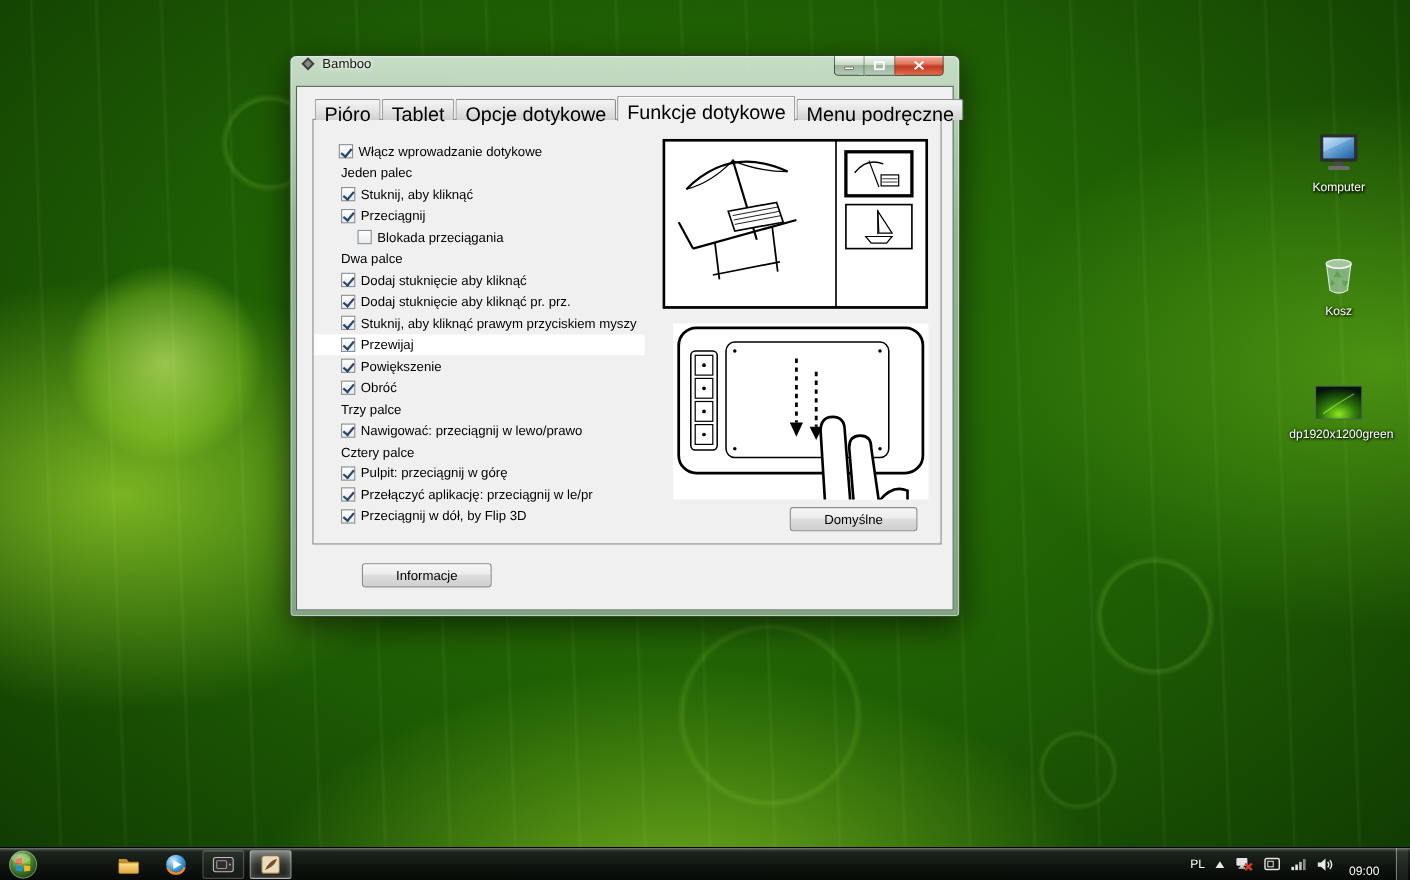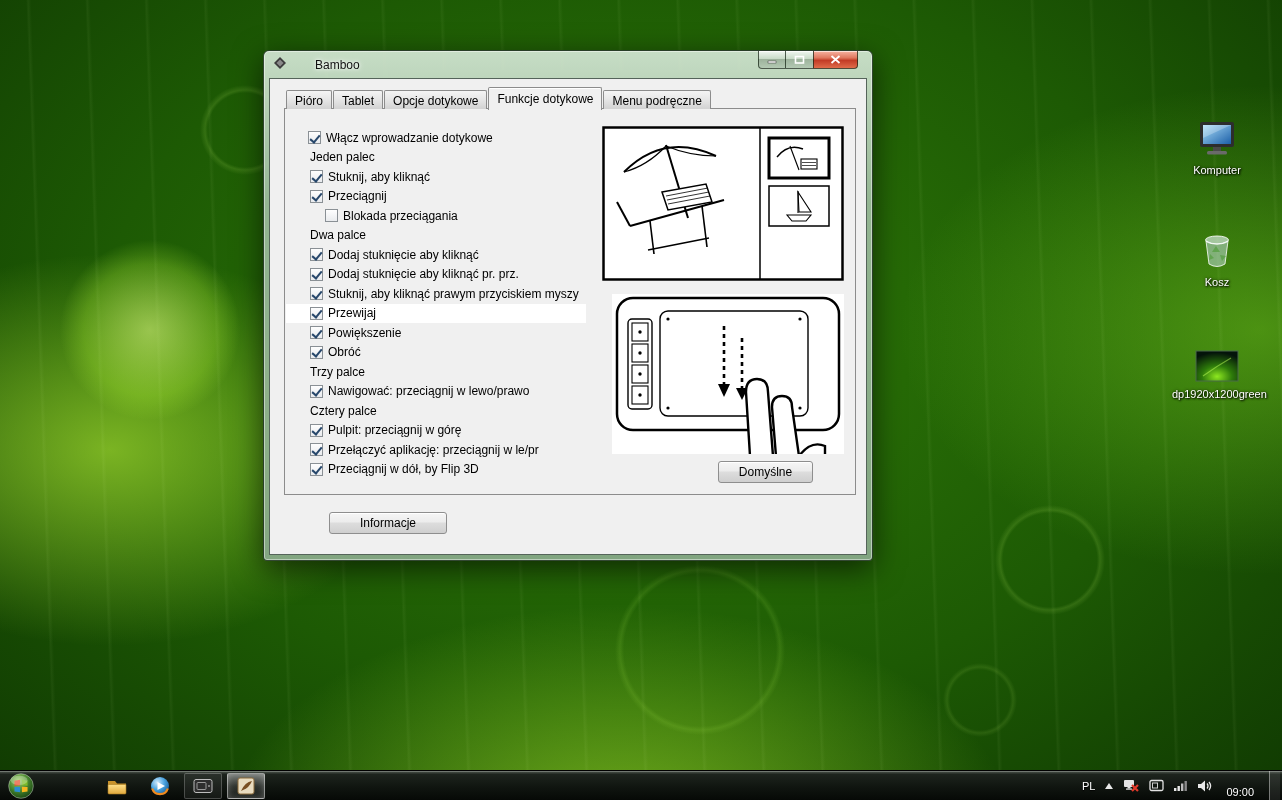--- a/index.html
+++ b/index.html
@@ -24,35 +24,35 @@
   }
   
   .dicon{position:absolute;left:1172px;width:90px;text-align:center;}
   .dicon .glyph{display:inline-block;}
   .dlabel{display:block;margin-top:2px;font-size:11px;color:#fff;text-shadow:1px 1px 2px #000,0 0 3px rgba(0,0,0,.8);white-space:nowrap;}
   
   .window{position:absolute;left:263px;top:50px;width:610px;height:511px;border-radius:6px 6px 4px 4px;
     background:linear-gradient(to bottom, rgba(208,228,208,.95), rgba(160,190,162,.9) 30%, rgba(140,172,142,.9));
     border:1px solid rgba(25,45,25,.85);
     box-shadow:inset 0 0 0 1px rgba(255,255,255,.45), 0 8px 30px rgba(0,0,0,.6);}
-  .titlebar{height:27px;display:flex;align-items:center;padding:0 9px;gap:22px;}
+  .titlebar{height:27px;display:flex;align-items:flex-start;padding:0 9px;}
   .apptitle{font-size:12px;color:#111;margin-left:6px;text-shadow:0 0 6px rgba(255,255,255,.95),0 0 3px rgba(255,255,255,.9);}
   .caption-buttons{position:absolute;top:0;right:14px;display:flex;z-index:5;}
   .cap{height:18px;display:flex;align-items:center;justify-content:center;border:1px solid rgba(25,40,25,.75);border-top:none;
     background:linear-gradient(rgba(255,255,255,.75), rgba(205,220,205,.45) 45%, rgba(110,130,110,.45) 50%, rgba(170,190,170,.55));
     box-shadow:inset 0 1px 0 rgba(255,255,255,.6);}
   .cap.min{width:28px;border-radius:0 0 0 4px;}
   .cap.max{width:27px;border-left:none;border-right:none;}
   .cap.close{width:45px;border-radius:0 0 4px 0;
     background:linear-gradient(#f7b3a2, #e0785f 40%, #c23b26 55%, #e06b4a);}
   .client{position:absolute;left:5px;right:5px;top:27px;bottom:5px;background:#f0f0f0;border:1px solid #55645a;}
   
   .tabctl{position:absolute;left:14px;top:8px;width:572px;height:408px;}
   .tabs{position:absolute;left:2px;top:0;height:22px;display:flex;align-items:flex-end;z-index:3;}
-  .tab{height:19px;padding:3px 8px 0;margin-right:1px;font-size:12px;color:#000;white-space:nowrap;
+  .tab{height:19px;padding:3px 8px 0;margin-right:1px;font-size:18px;color:#000;white-space:nowrap;
     background:linear-gradient(#f4f4f4,#e7e7e7 45%,#d2d2d2);border:1px solid #8c8c8c;border-bottom:none;border-radius:2px 2px 0 0;}
   .tab.active{height:23px;margin-bottom:-1px;padding-top:4px;background:#f0f0f0;z-index:4;position:relative;
     box-shadow:inset 0 1px 0 #fff;}
   .pane{position:absolute;left:0;top:21px;right:0;bottom:0;background:#f0f0f0;border:1px solid #8c8c8c;}
   
   .options{position:absolute;left:1px;top:19px;width:300px;}
   .row{display:flex;align-items:center;height:19.5px;font-size:12px;color:#000;}
   .row.hl{background:#ffffff;}
   .ind0{padding-left:22px;}
   .ind1{padding-left:24px;}
@@ -63,21 +63,21 @@
     border:solid #27476b;border-width:0 2px 2px 0;transform:rotate(40deg);}
   .lb{white-space:nowrap;}
   
   .illu{position:absolute;background:#fff;}
   .illu svg{display:block;width:100%;height:100%;}
   .illu.one{left:317px;top:17px;width:242px;height:155px;}
   .illu.two{left:327px;top:185px;width:232px;height:160px;}
   
   .btn{font-size:12px;color:#000;border:1px solid #8e8e8e;border-radius:3px;
     background:linear-gradient(#f6f6f6,#ececec 45%,#dddddd 50%,#cfcfcf);box-shadow:inset 0 1px 0 #fff;}
-  .btn.defaults{position:absolute;left:433px;top:352px;width:95px;height:22px;}
+  .btn.defaults{position:absolute;left:433px;top:352px;width:116px;height:22px;}
   .btn.info{position:absolute;left:59px;top:433px;width:118px;height:22px;}
   
   .taskbar{position:absolute;left:0;bottom:0;width:1282px;height:30px;display:flex;align-items:center;
     background:linear-gradient(#515a51,#1d241d 12%,#101510 55%,#060906);border-top:1px solid #000;
     box-shadow:inset 0 1px 0 rgba(255,255,255,.22);z-index:10;gap:15px;}
   .start{width:36px;height:28px;margin-left:3px;display:flex;align-items:center;justify-content:center;}
   .task-icons{display:flex;align-items:center;gap:5px;margin-left:44px;}
   .tslot{width:38px;height:26px;display:flex;align-items:center;justify-content:center;border-radius:2px;}
   .tslot.btnish{border:1px solid rgba(255,255,255,.22);background:rgba(255,255,255,.06);}
   .tslot.active{border:1px solid rgba(255,255,255,.5);

